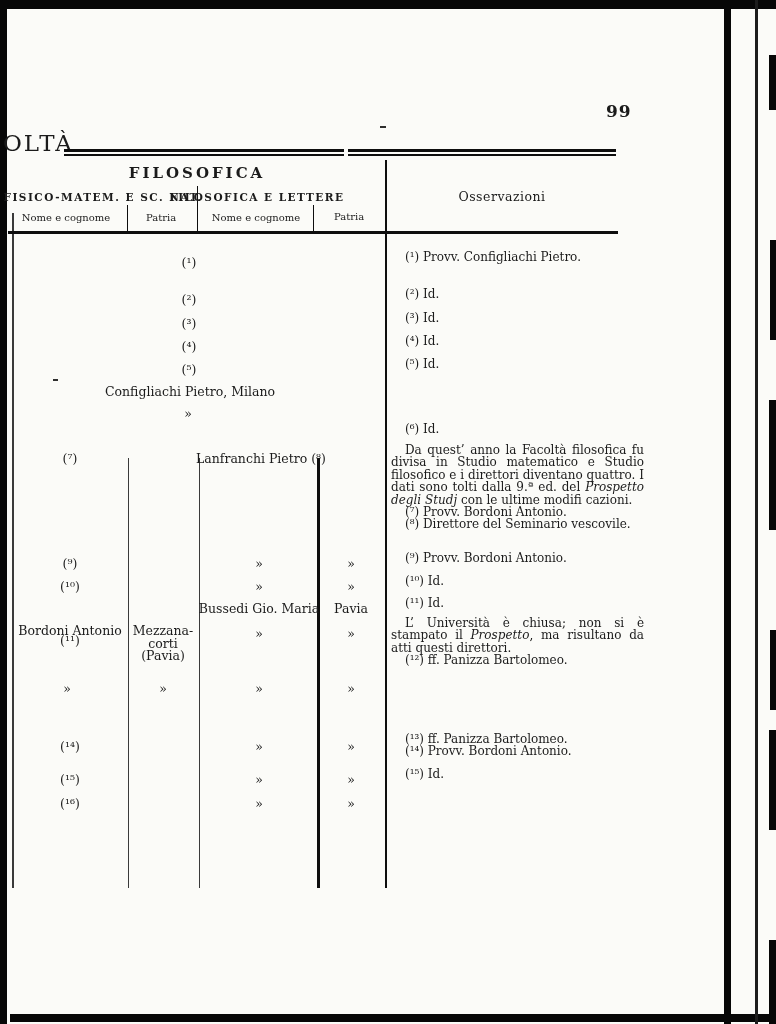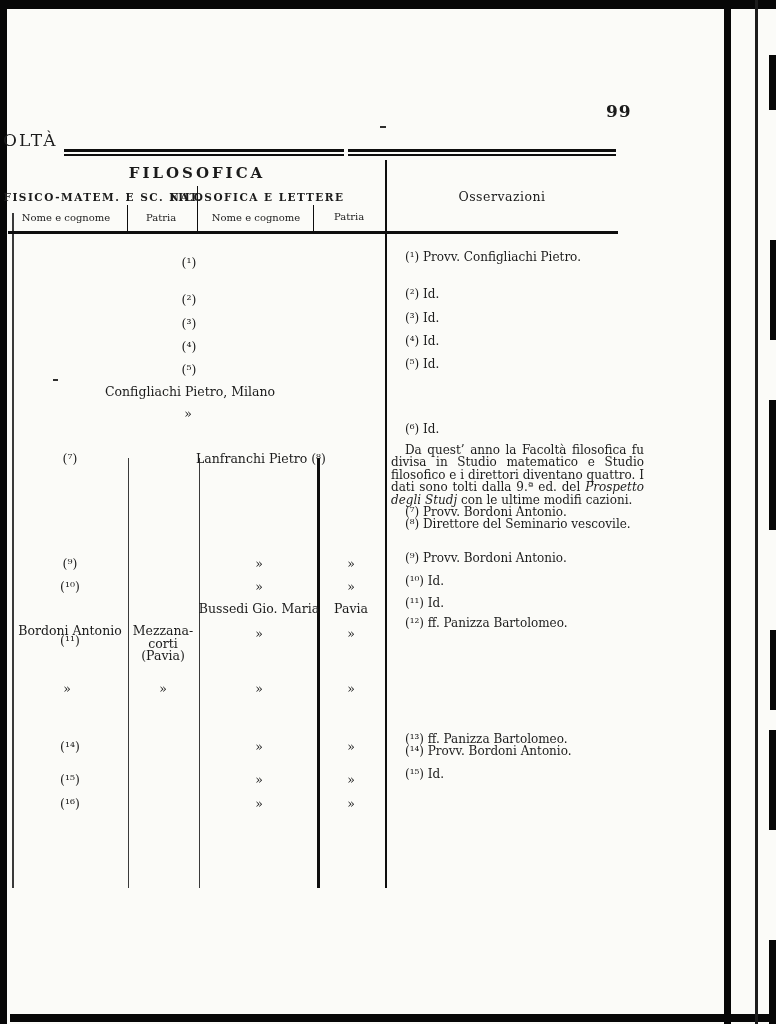--- a/index.html
+++ b/index.html
@@ -7,21 +7,21 @@
     position:relative; width:776px; height:1024px; margin:0 auto;
     background:#fbfbf8; overflow:hidden;
     font-family:"DejaVu Serif","Liberation Serif",serif; color:#1b1b1b;
   }
   .ln { position:absolute; background:#0e0e0e; }
   .soft { background:#3a3a3a; }
   .edge { position:absolute; background:#070707; }
   .txt { position:absolute; white-space:nowrap; }
   .ctr { transform:translateX(-50%); }
   .pnum { font-size:17px; font-weight:bold; letter-spacing:1px; }
-  .margin-word { font-size:17px; letter-spacing:2px; }
+  .margin-word { font-size:23px; letter-spacing:2px; }
   .ttl { font-size:15px; font-weight:bold; letter-spacing:3px; }
   .grp { font-size:10.5px; font-weight:bold; letter-spacing:1.5px; }
   .sub { font-size:10px; }
   .obshead { font-size:12.5px; letter-spacing:0.5px; }
   .cell { position:absolute; font-size:12.5px; transform:translateX(-50%); white-space:nowrap; }
   .obs-line { position:absolute; left:405px; font-size:12px; white-space:nowrap; }
   .obs-block { position:absolute; left:391px; width:253px; font-size:12px;
                line-height:12.4px; text-align:justify; }
   .obs-p { margin:0; text-indent:14px; }
   .obs-fn { text-indent:14px; }
@@ -132,20 +132,21 @@
     <p class="obs-p"><span>Da quest’ anno la Facoltà filosofica fu divisa in Studio matematico e Studio filosofico e i direttori diventano quattro. I dati sono tolti dalla 9.ª ed. del </span><i>Prospetto degli Studj</i><span> con le ultime modifi cazioni.</span></p>
     <div class="obs-fn">(⁷) Provv. Bordoni Antonio.</div>
     <div class="obs-fn">(⁸) Direttore del Seminario vescovile.</div>
   </div>
 
   <div class="obs-line" style="top:551px">(⁹) Provv. Bordoni Antonio.</div>
   <div class="obs-line" style="top:574px">(¹⁰) Id.</div>
   <div class="obs-line" style="top:596px">(¹¹) Id.</div>
 
   <div class="obs-block" style="top:617px">
+    <p class="obs-p"><span>L’ Università è chiusa; non si è stampato il </span><i>Prospetto</i><span>, ma risultano da atti questi direttori.</span></p>
     <div class="obs-fn">(¹²) ff. Panizza Bartolomeo.</div>
   </div>
 
 
   <div class="obs-line" style="top:732px">(¹³) ff. Panizza Bartolomeo.</div>
   <div class="obs-line" style="top:744px">(¹⁴) Provv. Bordoni Antonio.</div>
   <div class="obs-line" style="top:767px">(¹⁵) Id.</div>
 
 
 </div>

